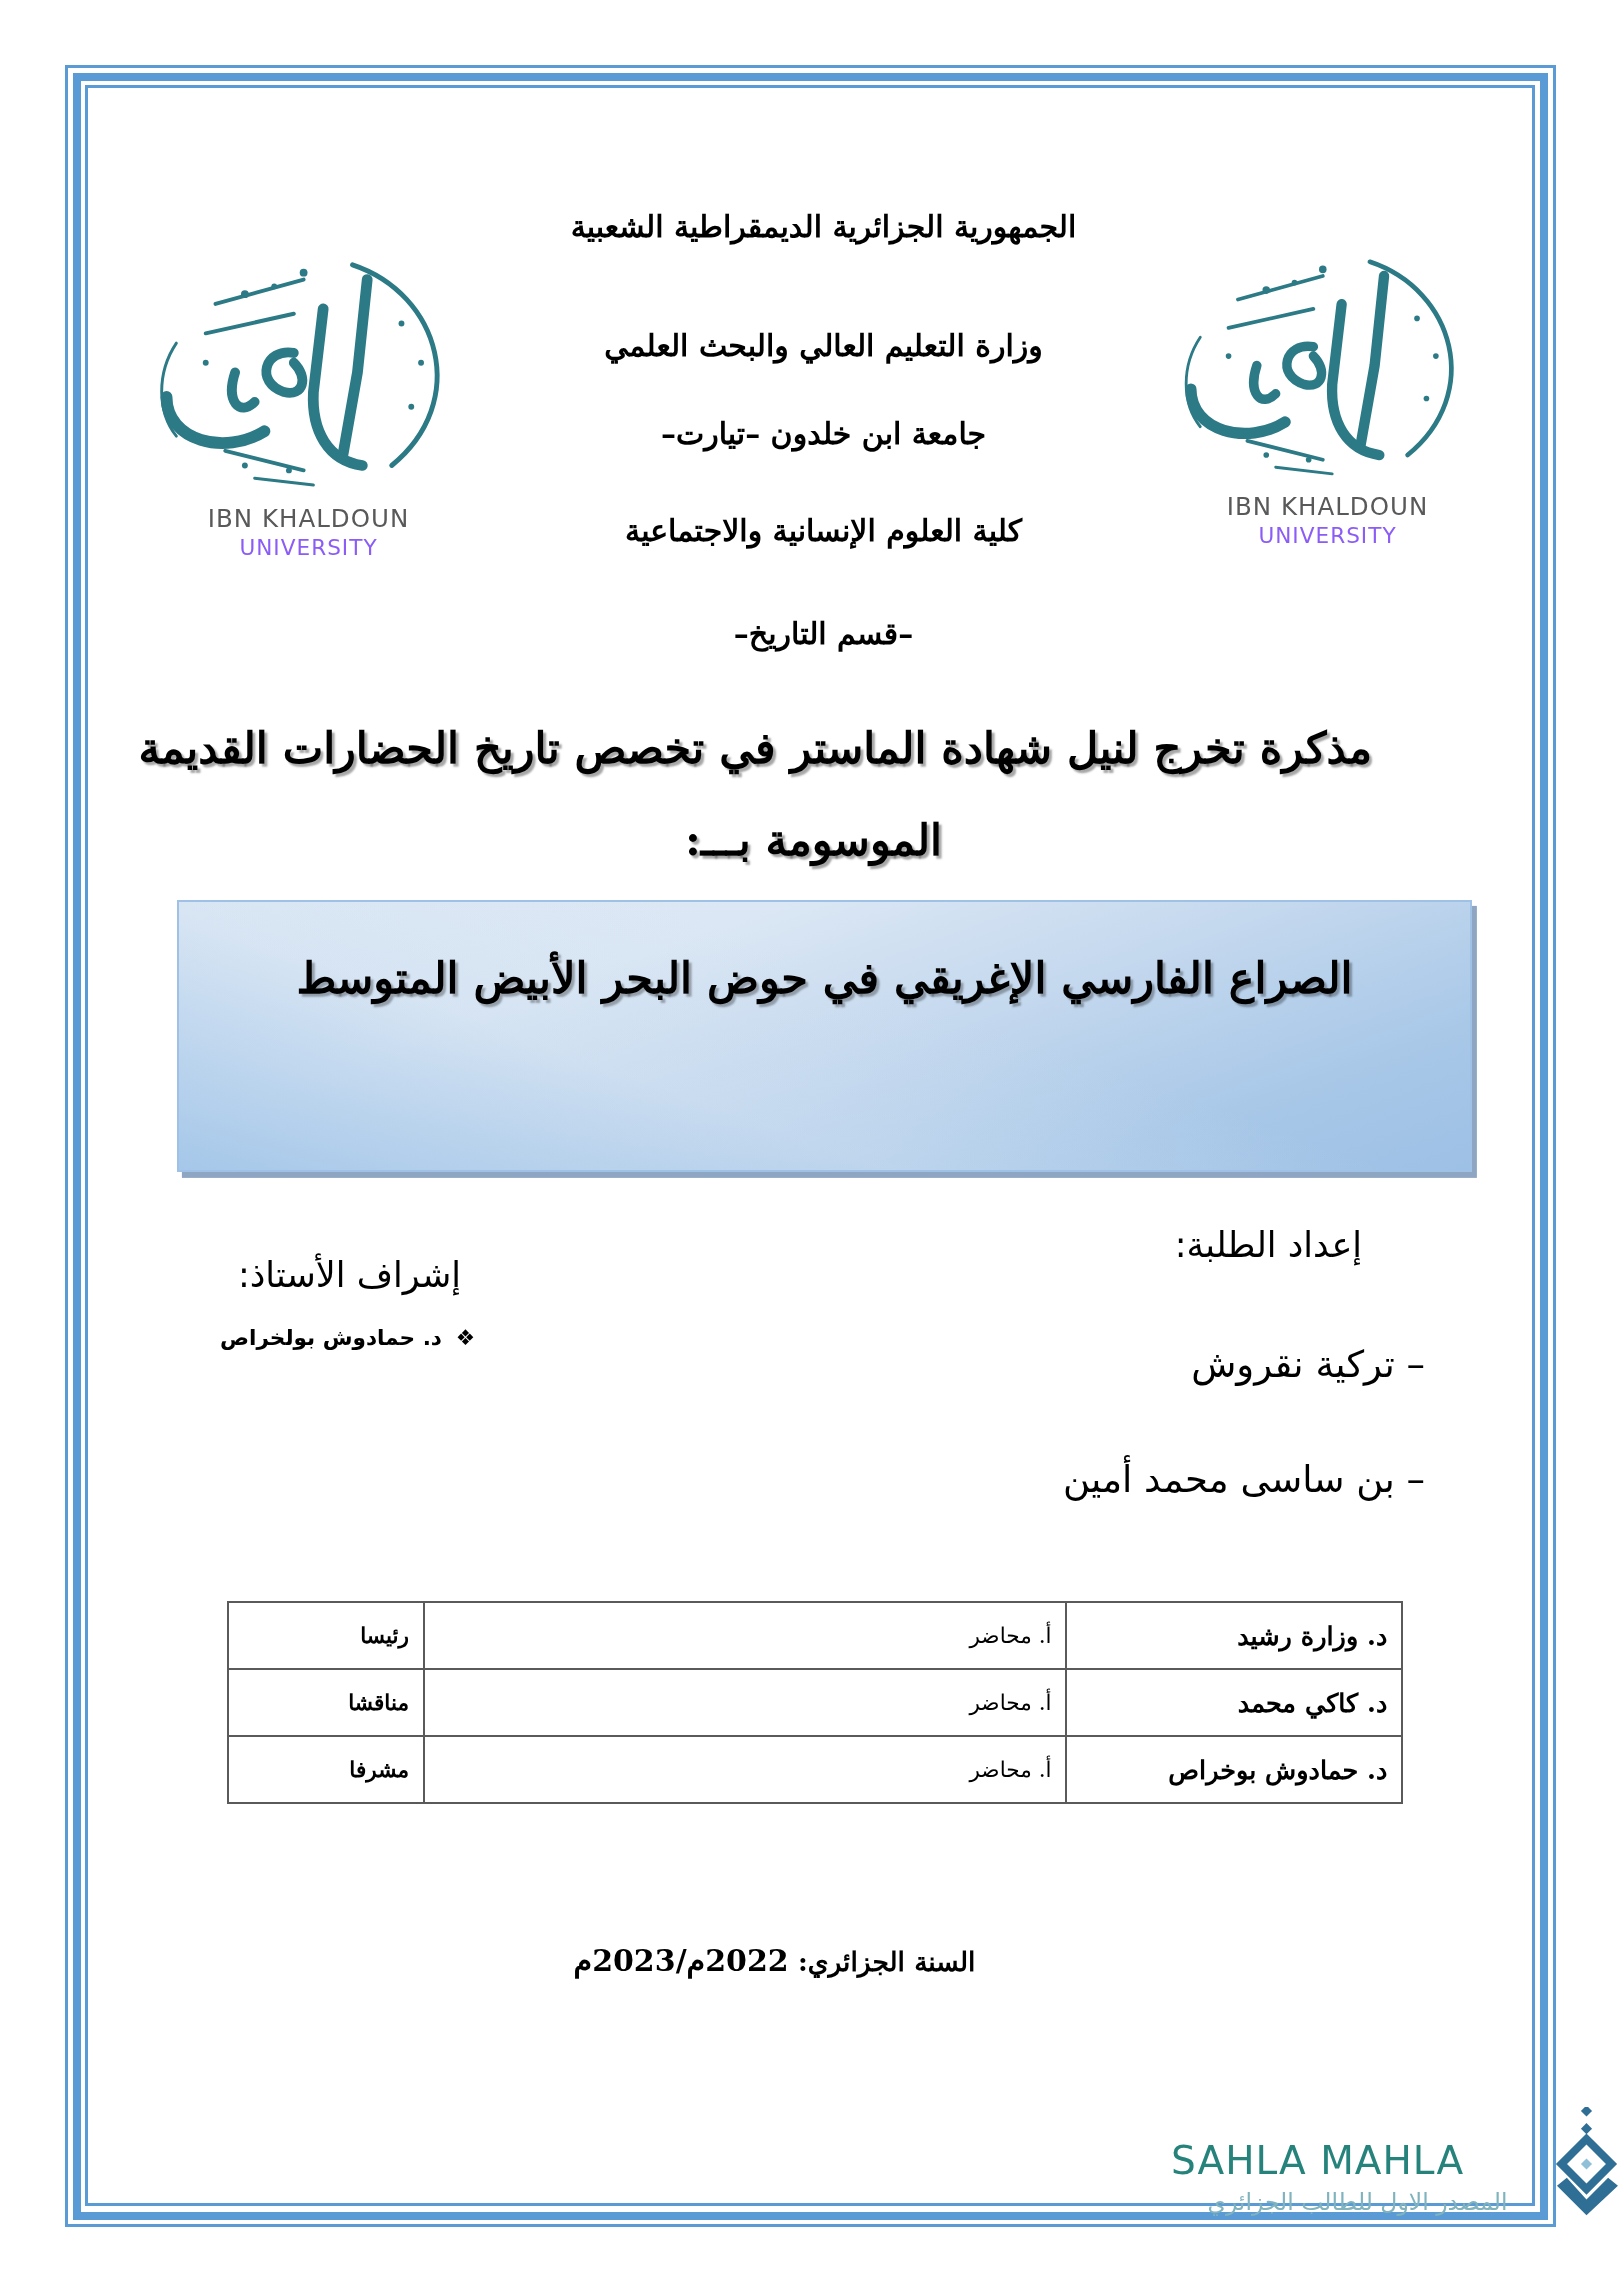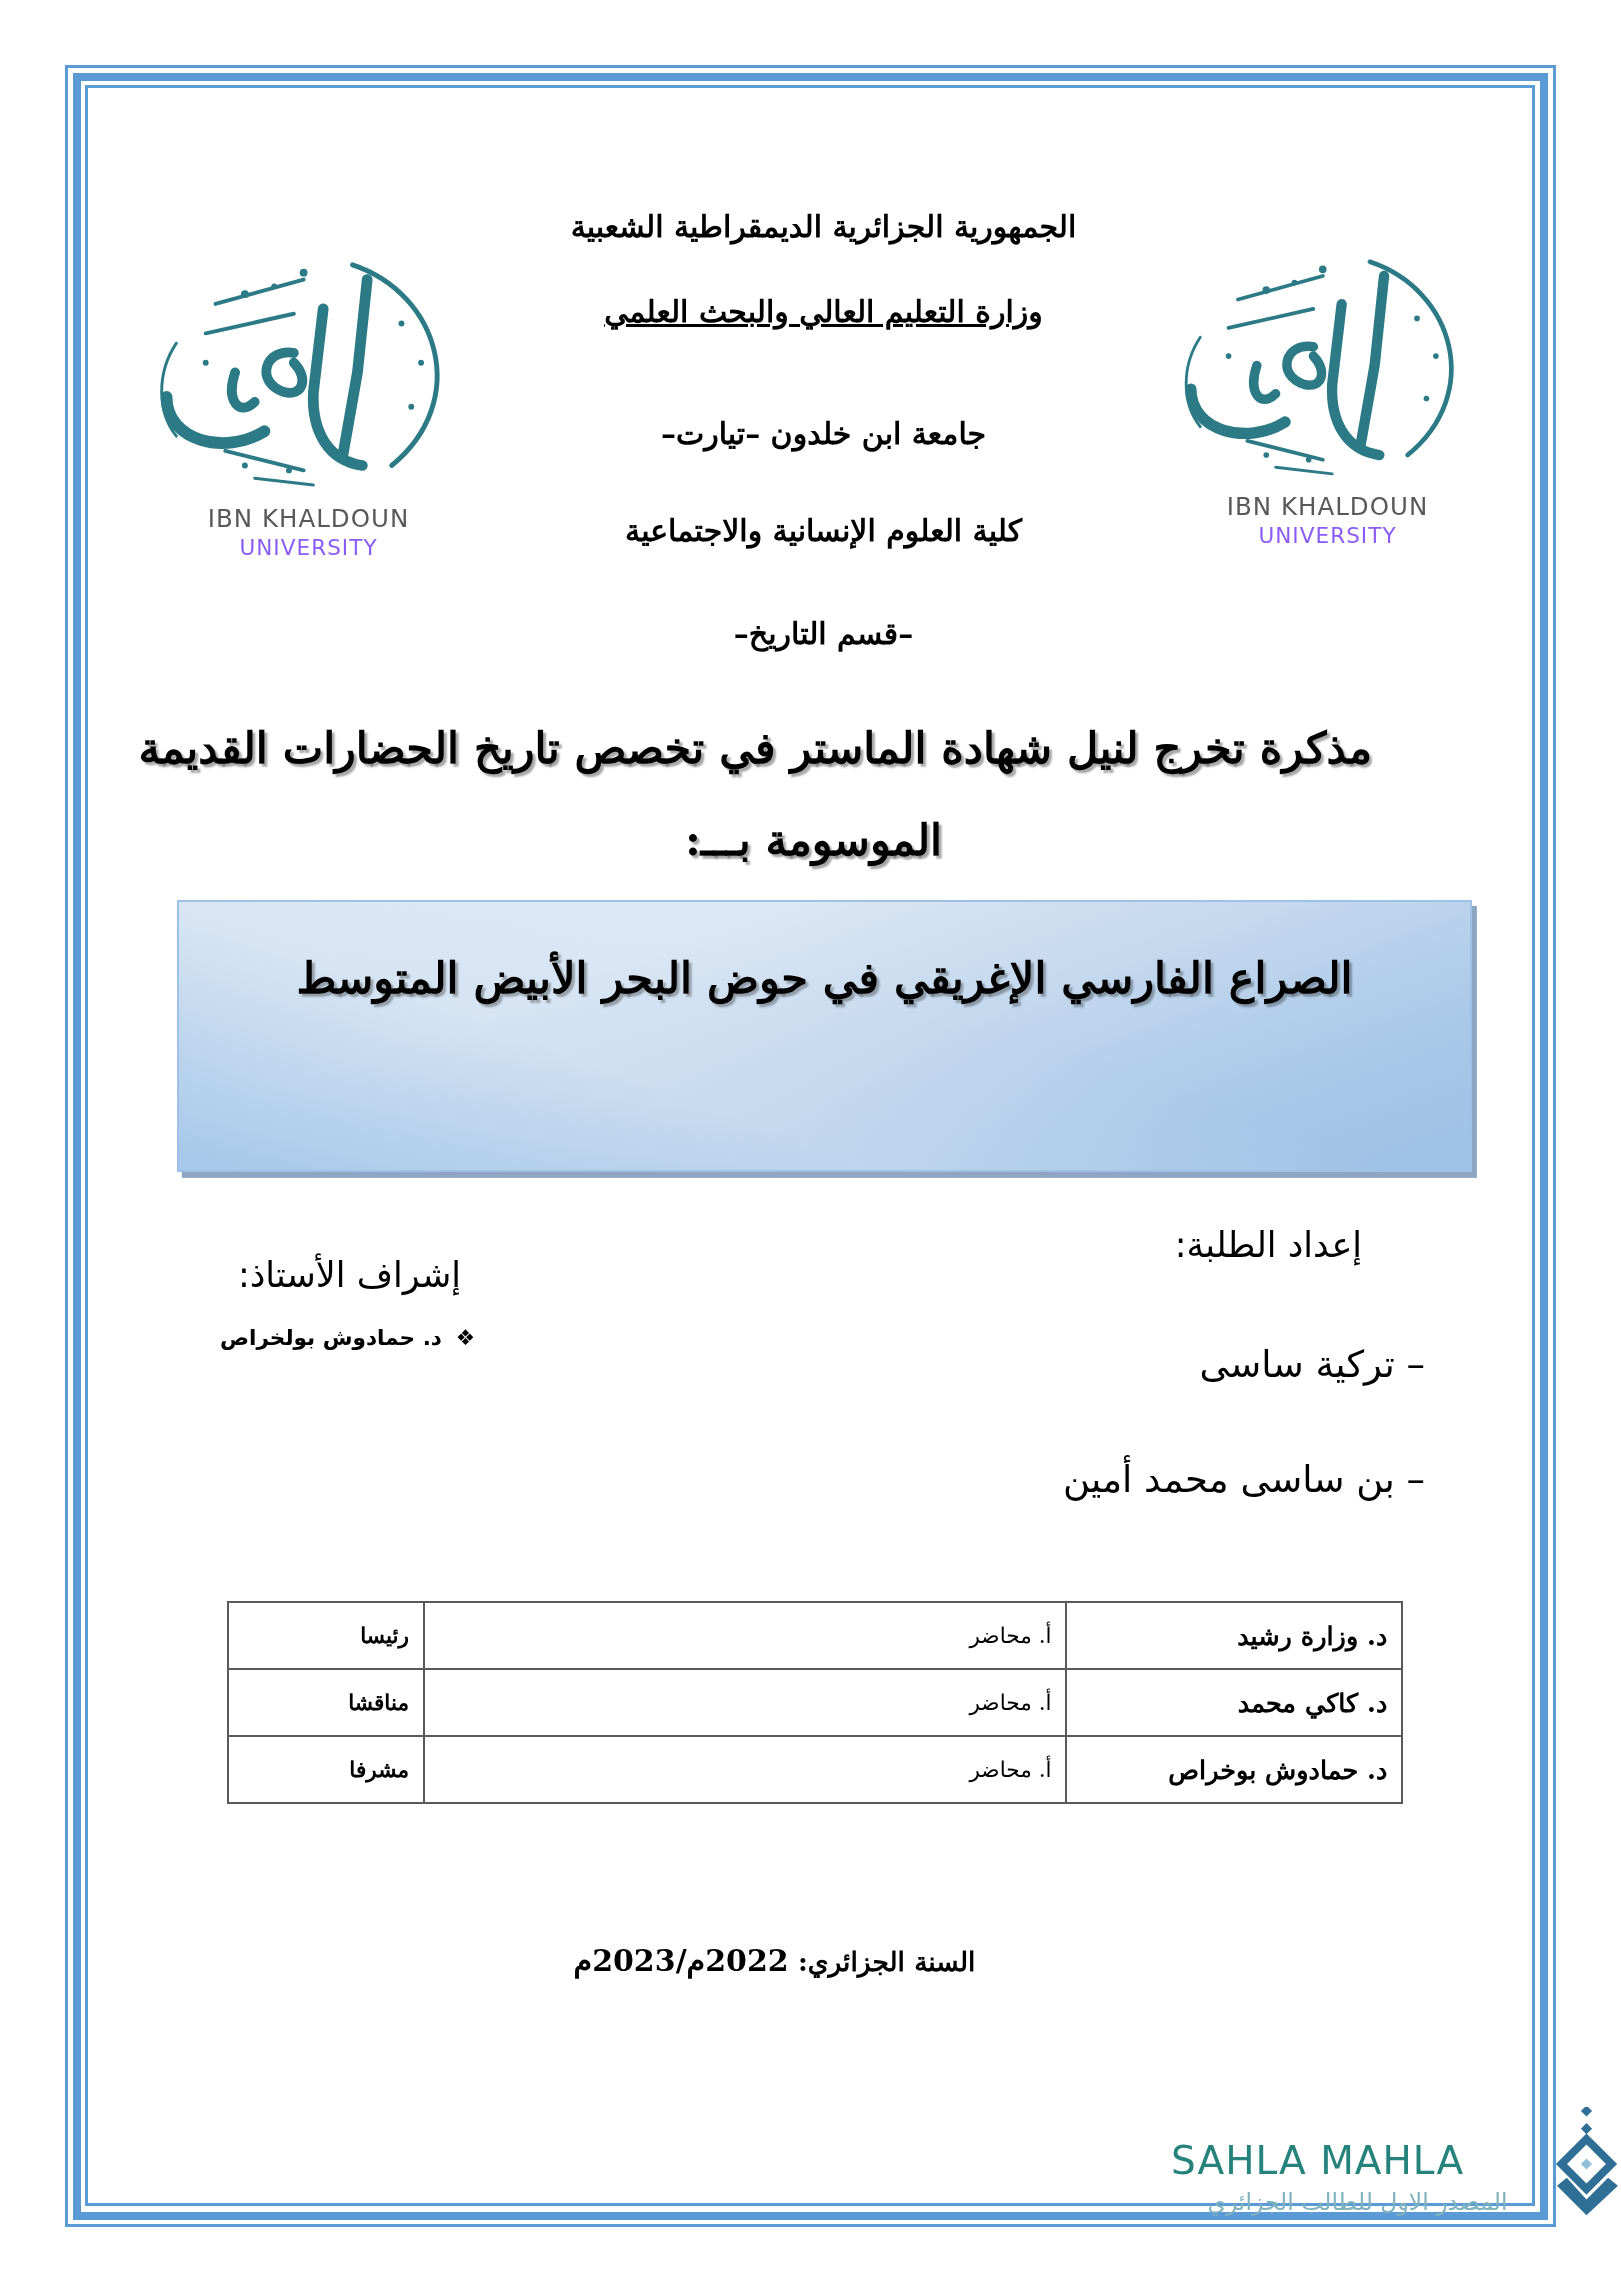--- a/index.html
+++ b/index.html
@@ -71,21 +71,21 @@
     .wm-icon { position: absolute; left: 1549px; top: 2107px; width: 73px; height: 118px; }
   </style>
 </head>
 <body>
 
 <div class="border-outer"></div>
 <div class="border-thick"></div>
 <div class="border-inner"></div>
 
 <div class="header-line" style="top:209px;">الجمهورية الجزائرية الديمقراطية الشعبية</div>
-<div class="header-line" style="top:294px;text-decoration:underline;">وزارة التعليم العالي والبحث العلمي</div>
+<div class="header-line" style="top:328px;">وزارة التعليم العالي والبحث العلمي</div>
 <div class="header-line" style="top:416px;">جامعة ابن خلدون –تيارت–</div>
 <div class="header-line" style="top:513px;">كلية العلوم الإنسانية والاجتماعية</div>
 <div class="header-line" style="top:616px;">–قسم التاريخ–</div>
 
 <div class="logo" style="left:147px; top:245px;">
   <svg width="323" height="255" viewBox="0 0 330 260">
     <g fill="none" stroke="#2c7a86" stroke-linecap="round">
       <path d="M210 20 C 300 50, 330 160, 250 225" stroke-width="5"></path>
       <path d="M225 35 L 215 130 L 200 215" stroke-width="11"></path>
       <path d="M180 65 L 170 150 C 168 190, 185 220, 220 225" stroke-width="11"></path>
@@ -147,21 +147,21 @@
 
 <div class="big-title" style="top:723px;">مذكرة تخرج لنيل شهادة الماستر في تخصص تاريخ الحضارات القديمة</div>
 <div class="big-title" style="top:815px;">الموسومة بـــ:</div>
 
 <div class="title-box">
   <div class="title-box-overlay"></div>
   <div class="title-box-text">الصراع الفارسي الإغريقي في حوض البحر الأبيض المتوسط</div>
 </div>
 
 <div class="label-students sans">إعداد الطلبة:</div>
-<div class="student sans" style="top:1343px;">– تركية ساسى</div>
+<div class="student sans" style="top:1343px;">– تركية نقروش</div>
 <div class="student sans" style="top:1458px;">– بن ساسى محمد أمين</div>
 
 <div class="label-supervisor sans">إشراف الأستاذ:</div>
 <div class="supervisor-name sans">
   <span class="bullet">❖</span><span>د. حمادوش بولخراص</span>
 </div>
 
 <table class="jury">
   <tbody>
       <tr>

